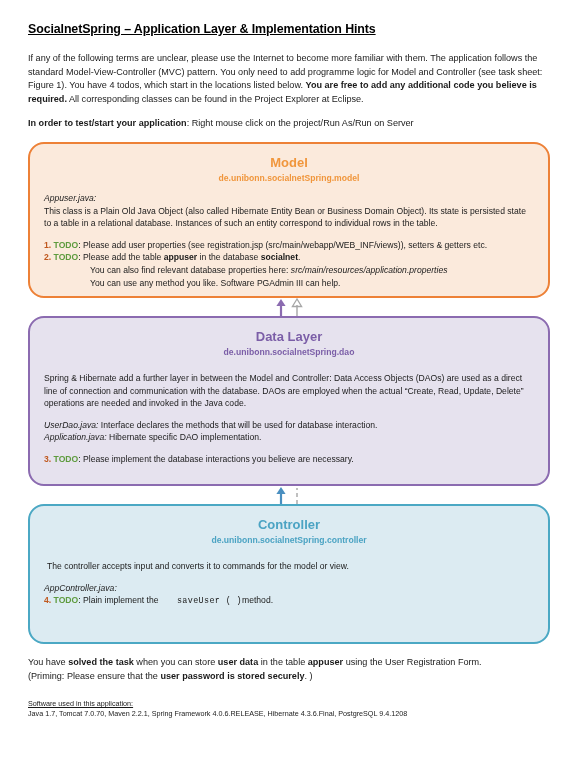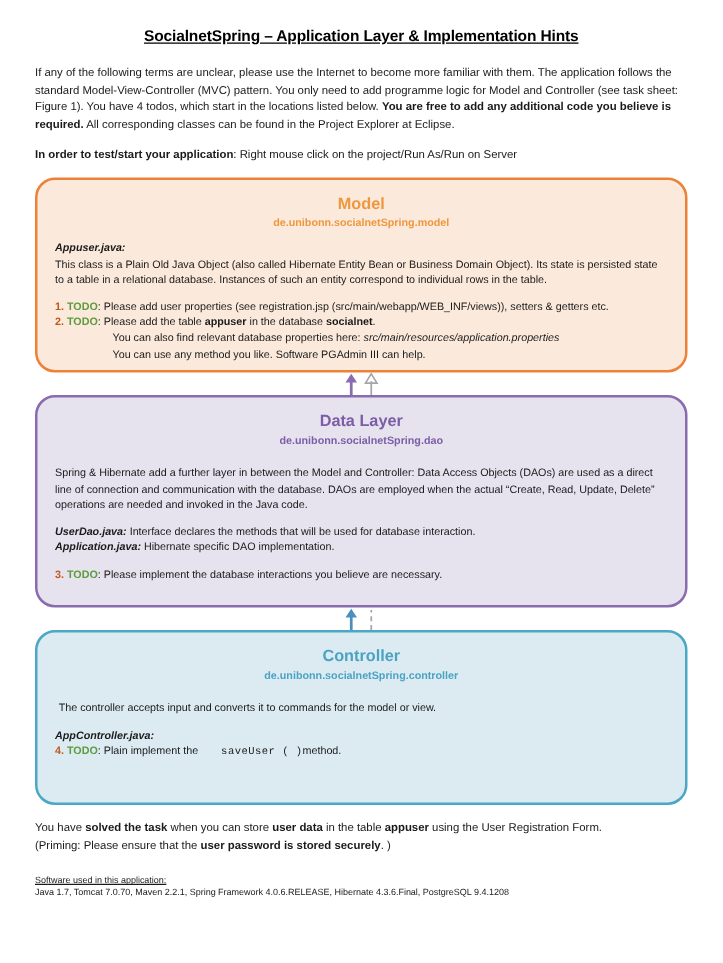--- a/index.html
+++ b/index.html
@@ -18,21 +18,20 @@
   .page {
     position: relative;
     width: 578px;
     height: 770px;
     box-sizing: border-box;
     padding: 18px 28px 0 28px;
   }
 
   
   .doc-title {
-    text-align: center;
     font-size: 12.4px;
     font-weight: bold;
     text-decoration: underline;
     letter-spacing: -0.1px;
     margin: 4px 0 16px 0;
     color: #000;
   }
 
   
   .para {
@@ -96,21 +95,21 @@
   .body-text {
     font-size: 8.6px;
     line-height: 12.6px;
     color: #1a1a1a;
   }
   .body-text p { margin: 0; }
   .spacer-sm { height: 9px; }
   .spacer-xs { height: 6px; }
 
   .file-name {
-    font-weight: bold;
+    font-weight: normal;
     font-style: italic;
   }
   .todo-num { color: #C0581E; font-weight: bold; }
   .todo-word { color: #5E9B3E; font-weight: bold; }
   .todo-line { }
   .todo-indent { padding-left: 46px; }
   .mono {
     font-family: "Liberation Mono", monospace;
     font-size: 8.4px;
     letter-spacing: 0.4px;

